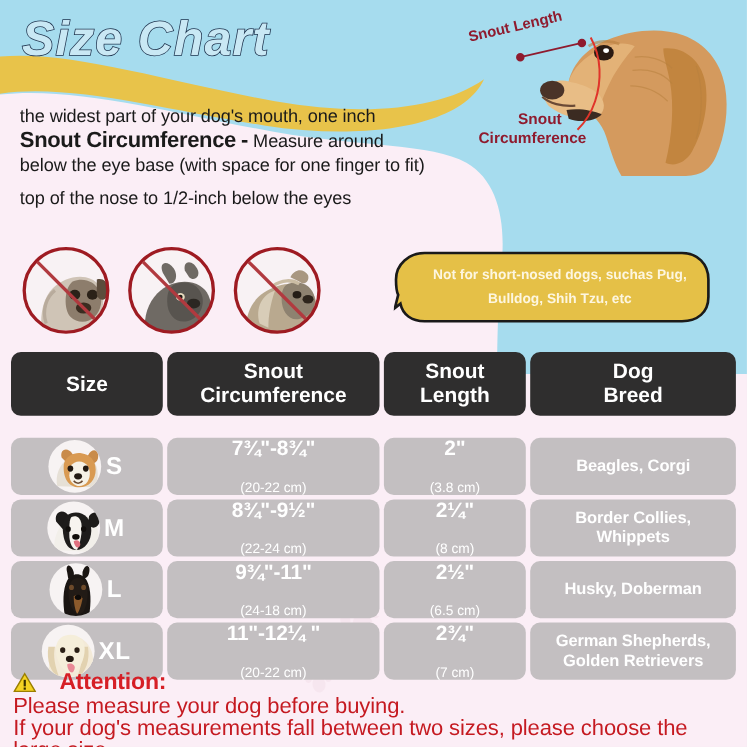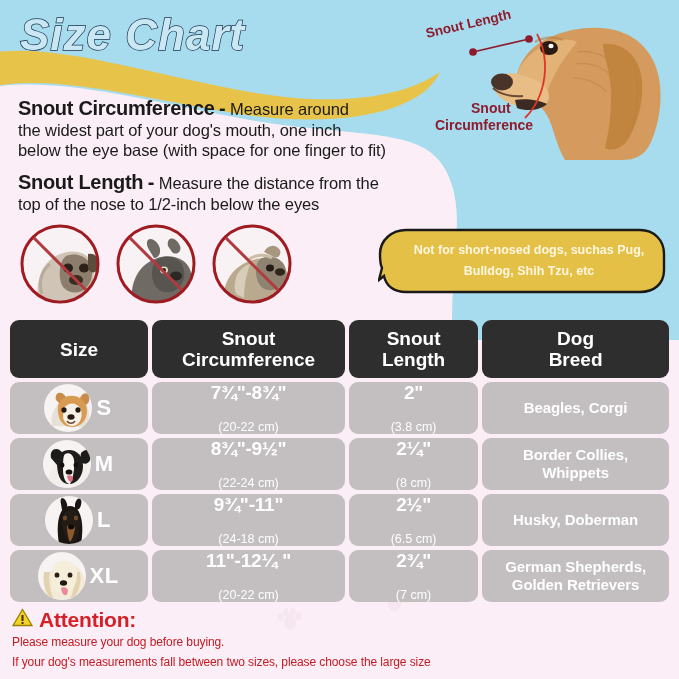--- a/index.html
+++ b/index.html
@@ -94,21 +94,21 @@
   }
   .nope-circle {
     position: relative;
     width: 84px; height: 84px;
   }
   .nope-circle svg { display: block; }
 
   
   .callout {
     position: absolute;
-    left: 378px; top: 228px;
+    left: 358px; top: 228px;
     width: 288px; height: 72px;
   }
   .callout-bg { position: absolute; inset: 0; }
   .callout-text {
     position: absolute;
     left: 28px; top: 12px;
     width: 246px;
     text-align: center;
     color: #fdf6e0;
     font-size: 12.5px;
@@ -118,21 +118,21 @@
 
   
   .table {
     position: absolute;
     left: 10px; top: 320px;
     width: 659px;
   }
   .trow {
     display: flex;
     gap: 4px;
-    margin-bottom: 4px;
+    margin-bottom: 20px;
   }
   .thead .cell {
     background: #2f2e2e;
     color: #ffffff;
     border-radius: 9px;
     font-weight: bold;
     font-size: 19px;
     line-height: 21px;
   }
   .cell {
@@ -203,32 +203,32 @@
   }
 
   
   .attention {
     position: absolute;
     left: 12px; top: 608px;
     width: 660px;
   }
   .att-head {
     display: flex;
-    align-items: flex-start;
-    gap: 6px;
+    align-items: center;
+    gap: 21px;
   }
   .att-title {
     color: #d61f26;
     font-size: 21px;
     font-weight: bold;
     letter-spacing: -0.2px;
   }
   .att-line {
     color: #c51a21;
-    font-size: 12px;
+    font-size: 20px;
     line-height: 20px;
     letter-spacing: -0.1px;
   }
 </style>
 </head>
 <body>
 
 <div id="page">
 
   <div class="bg-blue"></div>
@@ -325,35 +325,30 @@
     </g>
 
     <text id="dog-lbl-len" x="38" y="38" font-family="'Liberation Sans', sans-serif" font-size="13.5" font-weight="bold" fill="#8f1b2e" transform="rotate(-13 38 38)">Snout Length</text>
     <text id="dog-lbl-c1" x="82" y="113" font-family="'Liberation Sans', sans-serif" font-size="14" font-weight="bold" fill="#8f1b2e">Snout</text>
     <text id="dog-lbl-c2" x="46" y="130" font-family="'Liberation Sans', sans-serif" font-size="14" font-weight="bold" fill="#8f1b2e">Circumference</text>
   </svg>
 
   <div class="instructions">
 
     <div class="instr-block">
+      <div class="instr-line">the widest part of your dog's mouth, one inch</div>
       <div class="instr-line">
         <span class="instr-lead">Snout Circumference</span>
         <span class="instr-dash">-</span>
         <span>Measure around</span>
       </div>
-      <div class="instr-line">the widest part of your dog's mouth, one inch</div>
       <div class="instr-line">below the eye base (with space for one finger to fit)</div>
     </div>
 
     <div class="instr-block">
-      <div class="instr-line">
-        <span class="instr-lead">Snout Length</span>
-        <span class="instr-dash">-</span>
-        <span>Measure the distance from the</span>
-      </div>
       <div class="instr-line">top of the nose to 1/2-inch below the eyes</div>
     </div>
 
   </div>
 
   <div class="nope-row">
 
     <div class="nope-circle">
       <svg width="84" height="84" viewBox="0 0 84 84">
         <defs>

